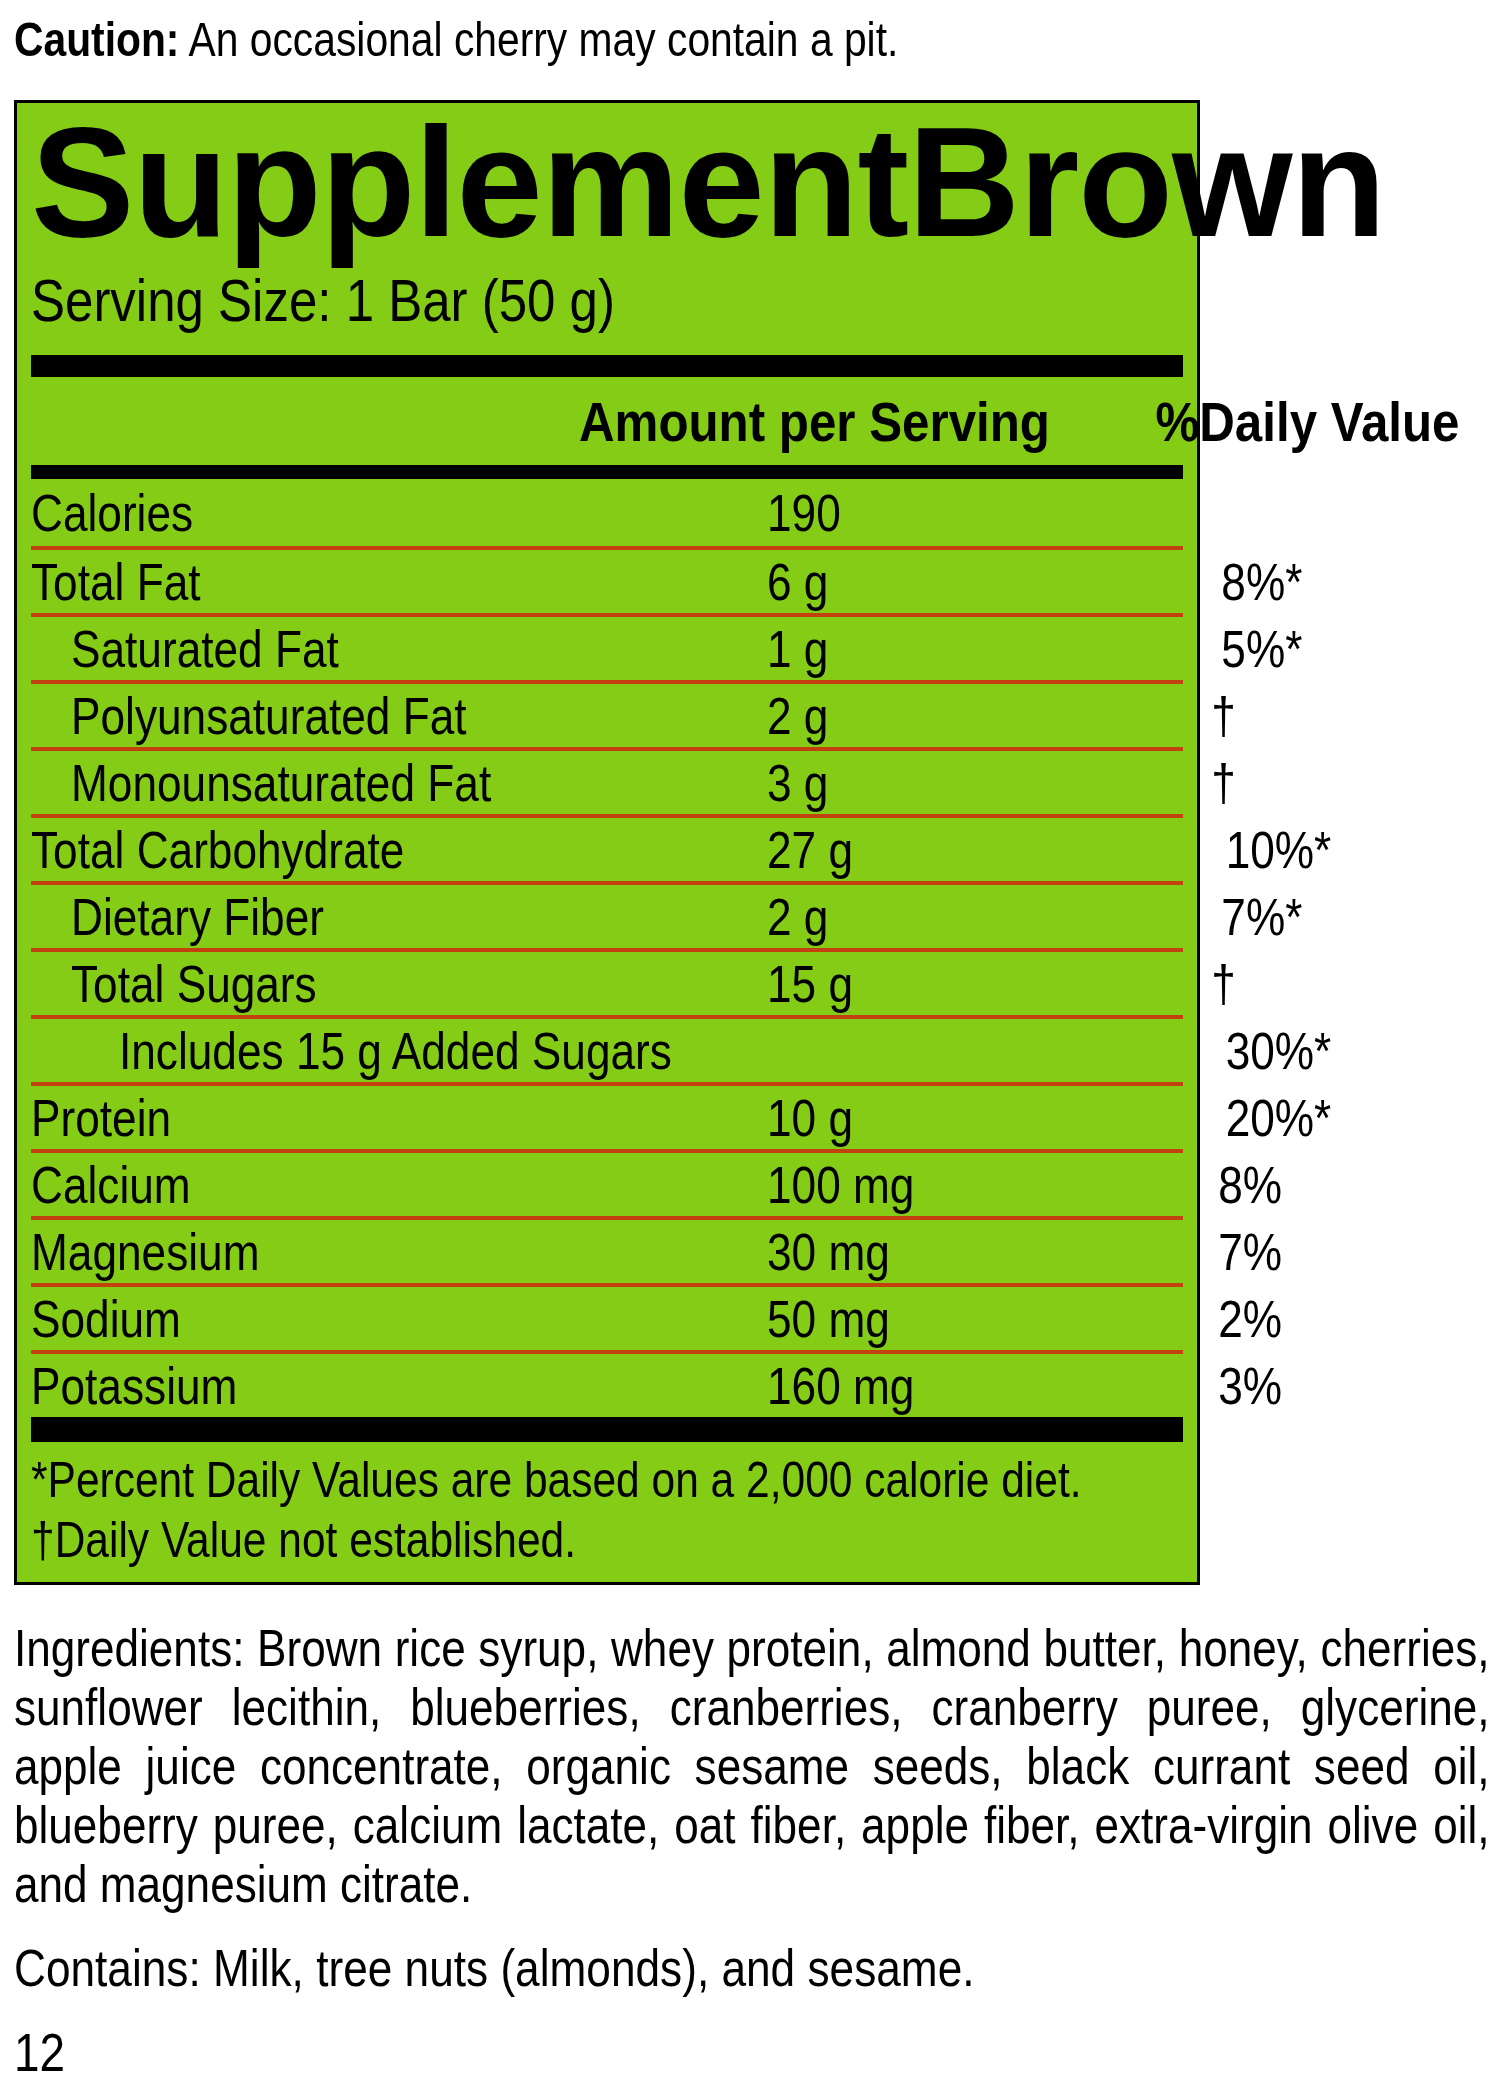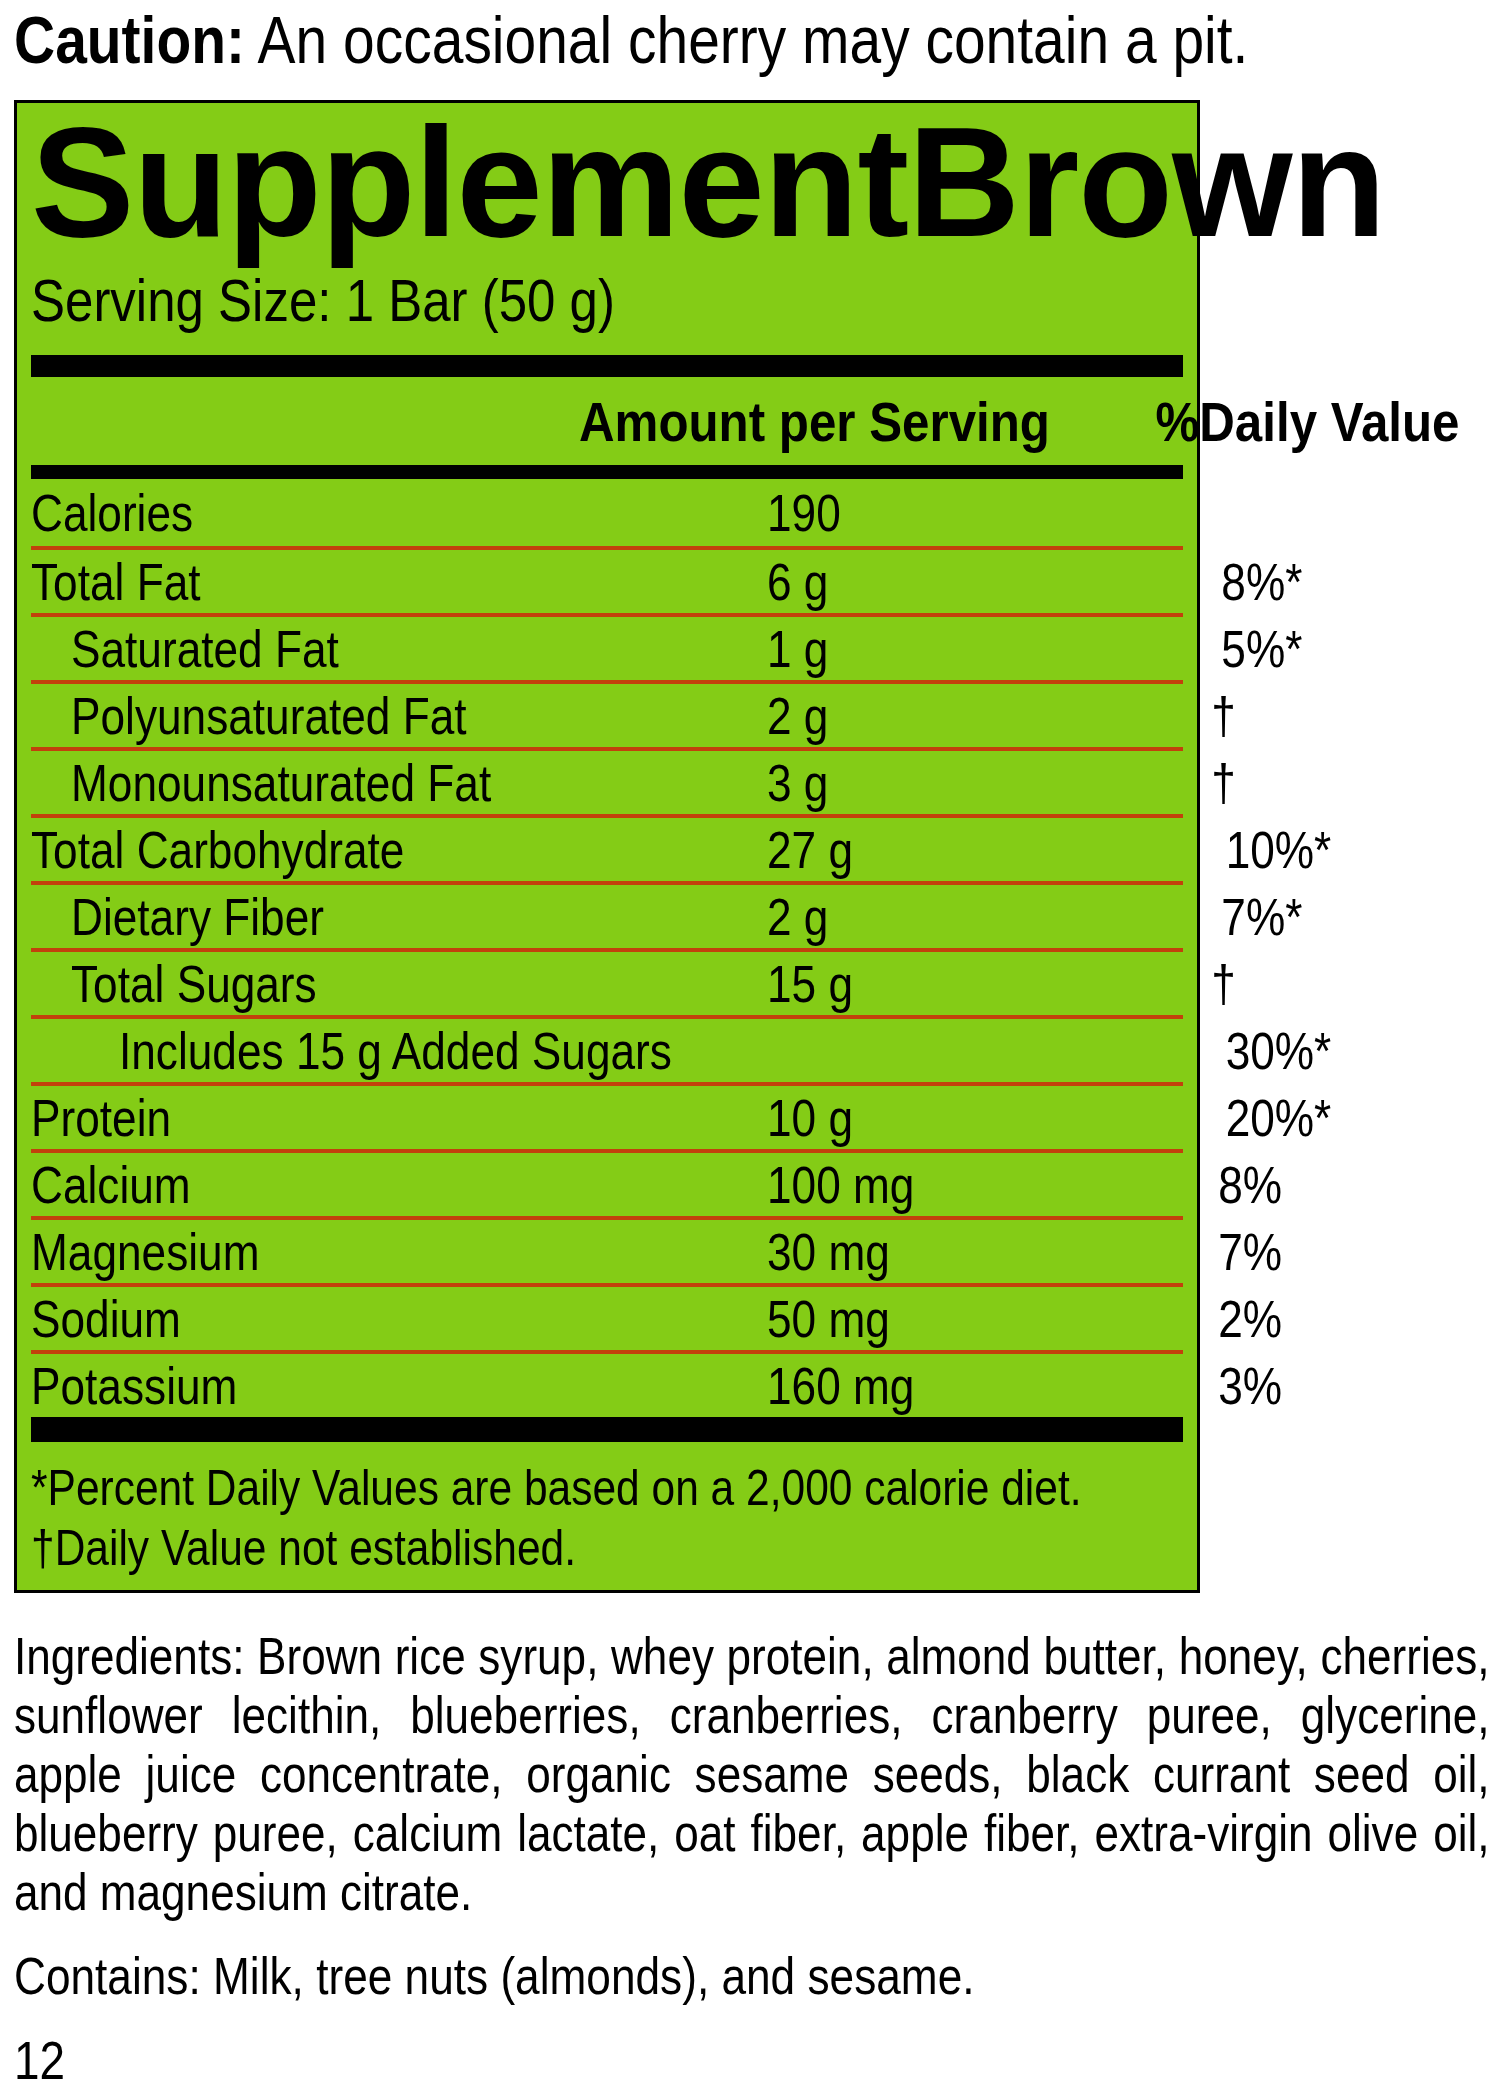--- a/index.html
+++ b/index.html
@@ -10,21 +10,21 @@
   }
   .page { width: 1500px; height: 2086px; box-sizing: border-box; padding: 10px 10px 0 14px; }
 
   
   .cnd   { display: inline-block; transform: scaleX(0.85); transform-origin: 0 50%; white-space: nowrap; }
   .cnd-r { display: inline-block; transform: scaleX(0.85); transform-origin: 100% 50%; white-space: nowrap; }
   .cnd-b { display: inline-block; transform: scaleX(0.88); transform-origin: 0 50%; white-space: nowrap; font-weight: 700; }
   .cnd-br{ display: inline-block; transform: scaleX(0.88); transform-origin: 100% 50%; white-space: nowrap; font-weight: 700; }
 
   
-  .caution { font-size: 67px; line-height: 60px; height: 60px; }
+  .caution { font-size: 48px; line-height: 60px; height: 60px; }
   .caution .bold { font-weight: 700; }
 
   
   .facts-box {
     width: 1186px; box-sizing: border-box;
     border: 3px solid #000;
     padding: 0 14px;
     margin-top: 30px;
     background: #84cc16;
   }
@@ -49,21 +49,21 @@
     display: grid; grid-template-columns: 736px 440px 1fr;
     align-items: center; height: 67px; box-sizing: border-box;
     font-size: 52px;
   }
   .row + .row { border-top: 4px solid #c2410c; }
   .cell { overflow: visible; }
   .cell.dv { text-align: right; }
   .row.ind1 .cell.label { padding-left: 40px; }
   .row.ind2 .cell.label { padding-left: 88px; }
 
-  .footnotes { padding: 16px 0 12px; font-size: 50px; }
+  .footnotes { padding: 8px 0 12px; font-size: 50px; }
   .footnotes div { line-height: 60px; height: 60px; }
 
   
   .ingredients { margin-top: 34px; }
   .just-line {
     width: 1740px; transform: scaleX(0.848); transform-origin: 0 0;
     font-size: 52px; line-height: 59px; height: 59px;
     text-align: justify; text-align-last: justify; white-space: nowrap;
   }
   .just-line.last { text-align-last: left; }

